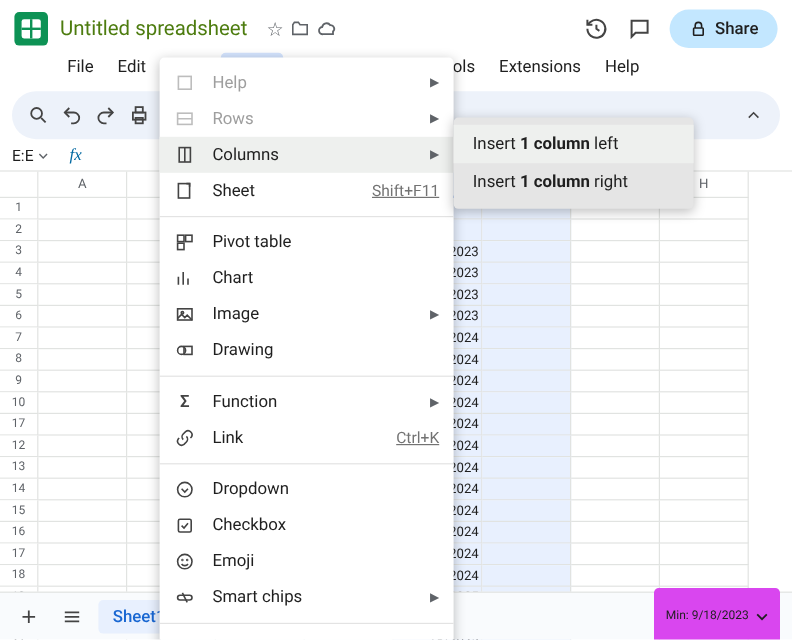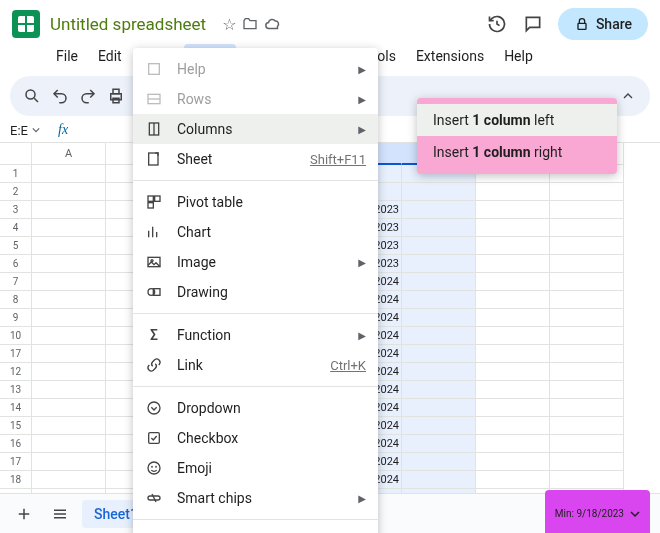--- a/index.html
+++ b/index.html
@@ -54,21 +54,21 @@
 .menu-item:hover, .menu-item.hover { background: #eef0ee; }
 .menu-item.disabled { color: #9e9e9e; }
 .menu-ico { width: 18px; height: 18px; display: flex; align-items: center; justify-content: center; color: #444; }
 .menu-item.disabled .menu-ico { color: #bdbdbd; }
 .menu-label { flex: 1; }
 .menu-short { color: #737373; font-size: 13px; text-decoration: underline; }
 .menu-arrow { color: #5f6368; font-size: 10px; }
 .menu-sep { height: 1px; background: #e3e3e3; margin: 6px 0; }
 
 
-.submenu { position: absolute; left: 378px; top: 98px; width: 200px; background: #f9a8d4; border-radius: 4px; box-shadow: 0 2px 10px rgba(0,0,0,.25); padding: 6px 0; z-index: 11; margin-left: 39px; }
+.submenu { position: absolute; left: 378px; top: 98px; width: 200px; background: #e5e5e5; border-radius: 4px; box-shadow: 0 2px 10px rgba(0,0,0,.25); padding: 6px 0; z-index: 11; }
 .submenu .menu-item { padding: 8px 16px; }
 
 
 .bottom { position: absolute; bottom: 0; left: 0; right: 0; height: 40px; border-top: 1px solid #e1e3e1; background: #f9fbfd; display: flex; align-items: center; padding: 0 10px; gap: 8px; }
 .bot-ico { width: 28px; height: 28px; display: flex; align-items: center; justify-content: center; color: #444; border-radius: 4px; }
 .sheet-tab { background: #e8f0fe; color: #1967d2; font-weight: 500; padding: 6px 12px; border-radius: 4px; display: flex; align-items: center; gap: 6px; }
 .status-chip { margin-left: auto; background: #d946ef; padding: 18px 10px; border-radius: 4px; display: flex; align-items: center; gap: 6px; font-size: 10px; }
 
 svg { display: block; }
 </style>

